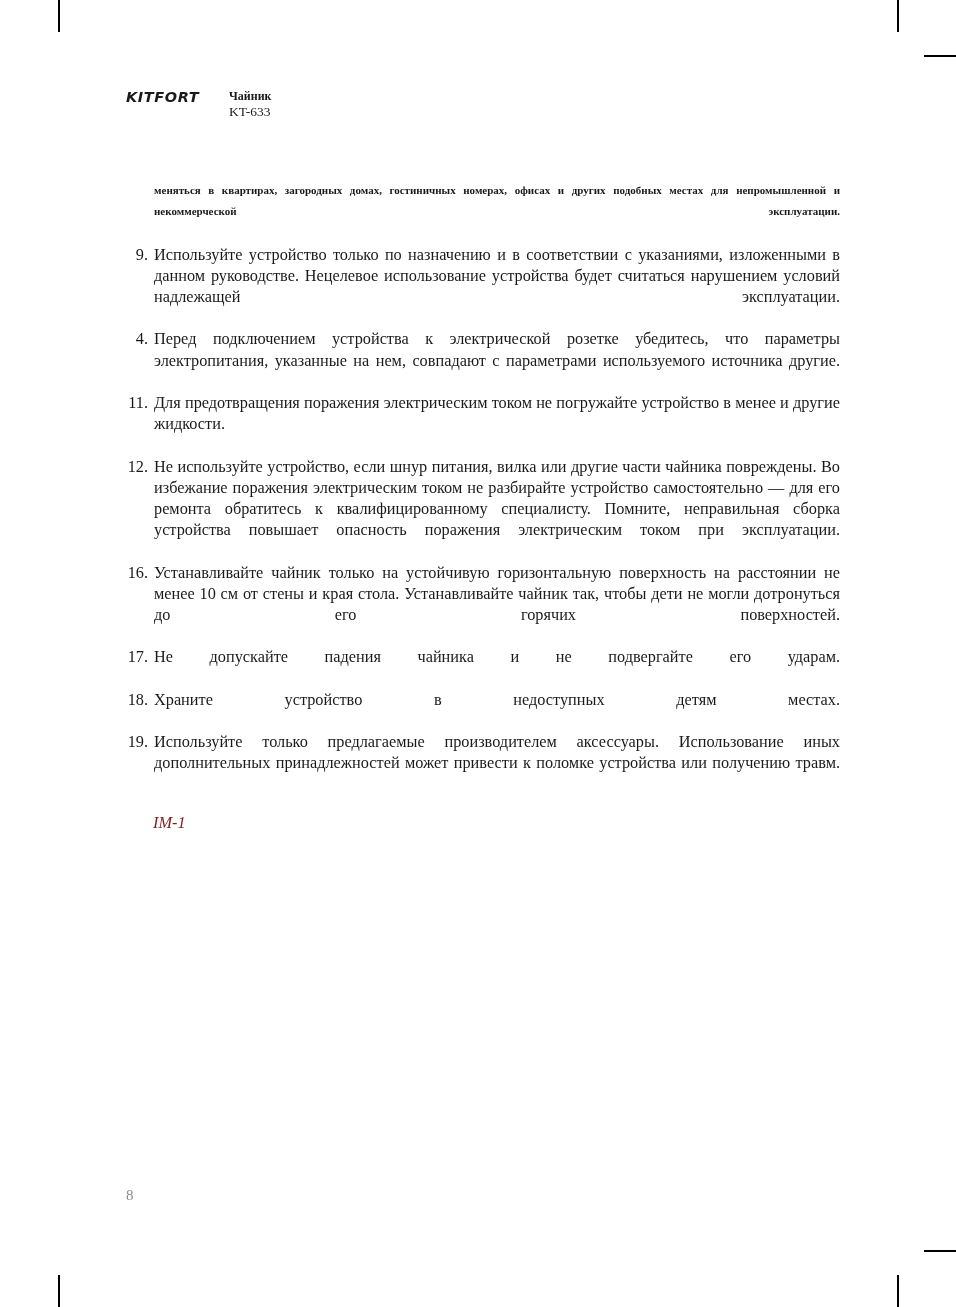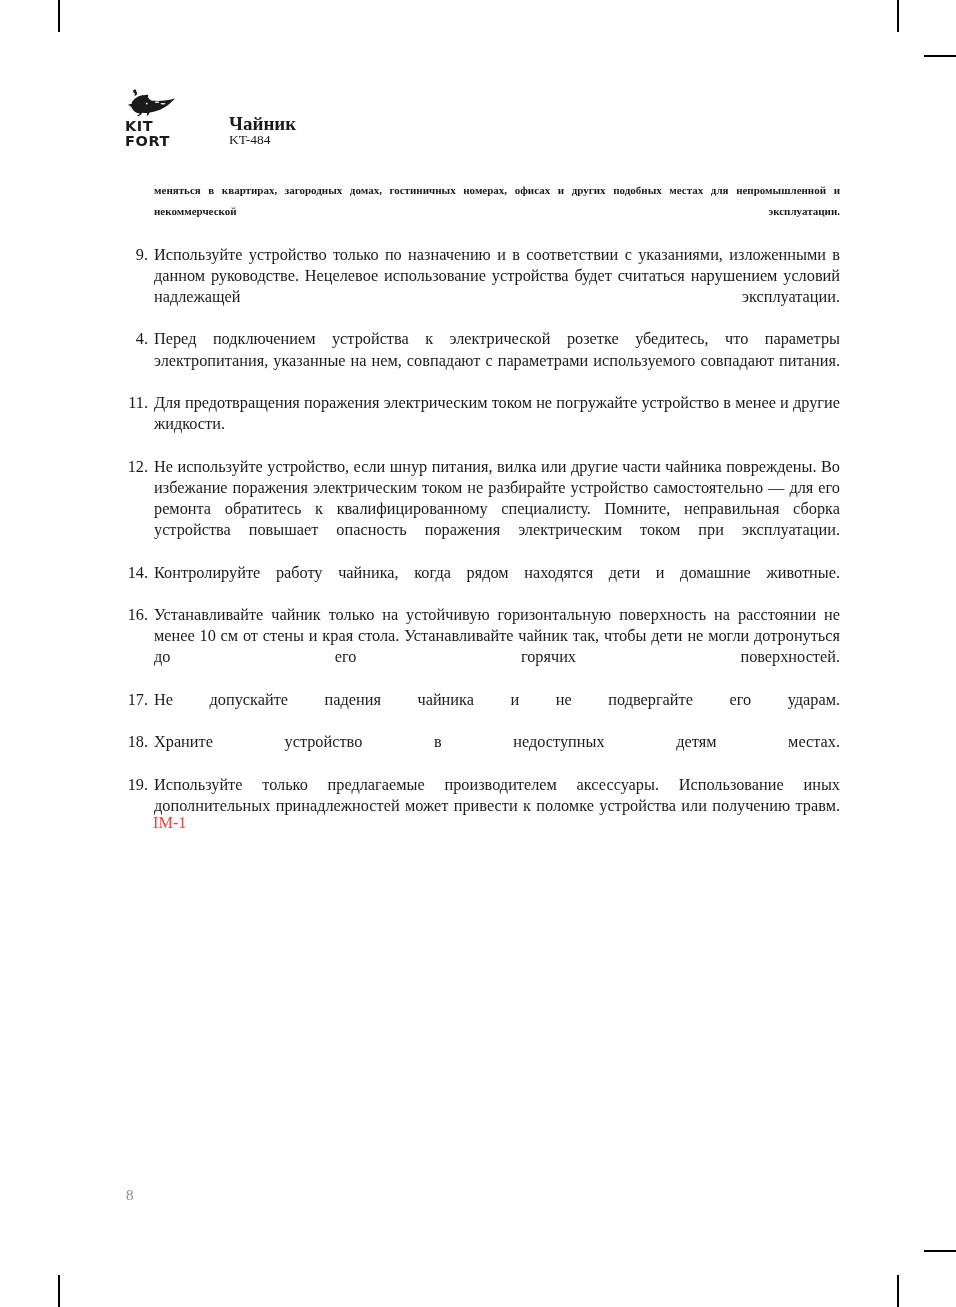--- a/index.html
+++ b/index.html
@@ -35,22 +35,23 @@
   .header {
     position: absolute;
     left: 125px;
     top: 88px;
     display: flex;
     align-items: flex-end;
   }
   .logo-block {
     width: 72px;
     display: flex;
-    flex-direction: column;
+    flex-direction: row;
     align-items: flex-start;
+    font-style: italic;
   }
   .logo-mark {
     width: 54px;
     height: 30px;
     margin-left: 1px;
     margin-bottom: 1px;
     display: block;
   }
   .logo-word {
     font-family: "DejaVu Sans", sans-serif;
@@ -60,21 +61,21 @@
     letter-spacing: 0.6px;
     color: #1a1a1a;
   }
   .product-block {
     margin-left: 32px;
     padding-bottom: 1px;
   }
   .product-type {
     font-family: "Liberation Serif", serif;
     font-weight: bold;
-    font-size: 19px;
+    font-size: 12px;
     line-height: 16px;
     color: #1a1a1a;
   }
   .product-model {
     font-family: "Liberation Serif", serif;
     font-size: 13.5px;
     line-height: 16px;
     color: #1a1a1a;
   }
 
@@ -130,21 +131,22 @@
     width: 100%;
   }
 
   
   .im-code {
     position: absolute;
     left: 153px;
     top: 812px;
     font-size: 16.3px;
     line-height: 21px;
-    color: #ef4444;
+    color: #7f1d1d;
+    font-style: italic;
   }
   .page-number {
     position: absolute;
     left: 126px;
     top: 1186px;
     font-size: 15px;
     line-height: 18px;
     color: #8a8a8a;
   }
 </style>
@@ -165,50 +167,46 @@
       <path fill="#1a1a1a" d="M34.0 14.3c-7.6 1.0-14.2 4.3-18.6 9.3-2.0 2.3-3.5 5.1-4.0 7.4-.2 1.0-.4 1.2-1.6 1.2-1.5 0-4.2.8-5.4 1.7l-.8.6 1.1.2c3.4.6 5.6 2.3 7.1 5.6 2.4 5.1 7.2 8.7 13.9 10.4 1.6.4 1.7.5 1.2 1.1-.3.4-1.5 1.4-2.6 2.3-1.1.9-2.0 1.8-2.0 2.0 0 .5 1.5.4 3.3-.3 2.2-.8 4.6-2.7 5.9-4.6l1.0-1.5 4.7.1c4.0.1 4.7.2 4.9.8.2.4.1 1.7-.2 2.9-.3 1.2-.5 2.3-.4 2.4.4.4 2.6-1.3 3.7-2.9.7-1.0 1.3-2.2 1.5-2.8.2-.9.6-1.1 3.6-1.6 12.1-2.0 23.8-7.2 34.5-15.3 4.7-3.6 13.1-11.3 12.8-11.8-.1-.1-2.4.3-5.2.9-10.4 2.4-19.4 3.4-30.4 3.4-9.9 0-10.2 0-12.0-1.2-2.2-1.4-4.8-4.0-6.3-6.2-1.1-1.7-4.8-4.3-5.7-4.1-.3.1.1.8.9 1.7 1.6 1.8 3.6 5.5 3.1 5.9-.6.6-5.0-2.6-7.2-5.2-1.2-1.4-2.4-2.6-2.7-2.6-.8 0-.3 2.3 1.0 4.6 1.3 2.3 1.3 2.5.5 2.5-1.5 0-5.0-2.2-6.6-4.1-.8-1.0-1.6-1.7-1.8-1.5-.5.6.6 3.3 2.0 5.0.7.8 1.2 1.6 1.1 1.7-.4.4-4.1-1.0-5.6-2.1-1.6-1.2-1.7-1.2-1.5-.4.5 1.9 2.6 3.9 5.5 5.4 2.9 1.4 3.0 1.6 1.6 2.1-2.0.8-6.3.2-8.6-1.1-1.2-.7-2.2-1.1-2.3-1.0-.5.5 1.5 3.0 3.4 4.2 4.4 2.8 10.9 2.5 16.0-.7 4.3-2.7 6.9-7.2 7.4-12.8l.2-2.4-1.4.2z"></path>
       <ellipse cx="62" cy="28.5" rx="4.6" ry="1.5" fill="#ffffff"></ellipse>
       <ellipse cx="74" cy="31.5" rx="5.2" ry="1.4" fill="#ffffff"></ellipse>
       <ellipse cx="41.5" cy="31.2" rx="1.8" ry="1.8" fill="#ffffff"></ellipse>
     </svg>
     <div class="logo-word">KIT</div>
     <div class="logo-word">FORT</div>
   </div>
   <div class="product-block">
     <div class="product-type">Чайник</div>
-    <div class="product-model">KT-484</div>
+    <div class="product-model">KT-633</div>
   </div>
 </div>
 
 <div class="content">
 
   <p class="para-cont">меняться в квартирах, загородных домах, гостиничных номерах, офисах и других подобных местах для непромышленной и некоммерческой эксплуатации.</p>
 
   <ol class="list">
     <li class="list-item">
       <span class="item-num">9.</span>
       <span class="item-text">Используйте устройство только по назначению и в соответствии с указаниями, изложенными в данном руководстве. Нецелевое использование устройства будет считаться нарушением условий надлежащей эксплуатации.</span>
     </li>
     <li class="list-item">
       <span class="item-num">4.</span>
-      <span class="item-text">Перед подключением устройства к электрической розетке убедитесь, что параметры электропитания, указанные на нем, совпадают с параметрами используемого совпадают питания.</span>
+      <span class="item-text">Перед подключением устройства к электрической розетке убедитесь, что параметры электропитания, указанные на нем, совпадают с параметрами используемого источника другие.</span>
     </li>
     <li class="list-item">
       <span class="item-num">11.</span>
       <span class="item-text">Для предотвращения поражения электрическим током не погружайте устройство в менее и другие жидкости.</span>
     </li>
     <li class="list-item">
       <span class="item-num">12.</span>
       <span class="item-text">Не используйте устройство, если шнур питания, вилка или другие части чайника повреждены. Во избежание поражения электрическим током не разбирайте устройство самостоятельно — для его ремонта обратитесь к квалифицированному специалисту. Помните, неправильная сборка устройства повышает опасность поражения электрическим током при эксплуатации.</span>
     </li>
     <li class="list-item">
-      <span class="item-num">14.</span>
-      <span class="item-text">Контролируйте работу чайника, когда рядом находятся дети и домашние животные.</span>
-    </li>
-    <li class="list-item">
       <span class="item-num">16.</span>
       <span class="item-text">Устанавливайте чайник только на устойчивую горизонтальную поверхность на расстоянии не менее 10 см от стены и края стола. Устанавливайте чайник так, чтобы дети не могли дотронуться до его горячих поверхностей.</span>
     </li>
     <li class="list-item">
       <span class="item-num">17.</span>
       <span class="item-text">Не допускайте падения чайника и не подвергайте его ударам.</span>
     </li>
     <li class="list-item">
       <span class="item-num">18.</span>
       <span class="item-text">Храните устройство в недоступных детям местах.</span>

